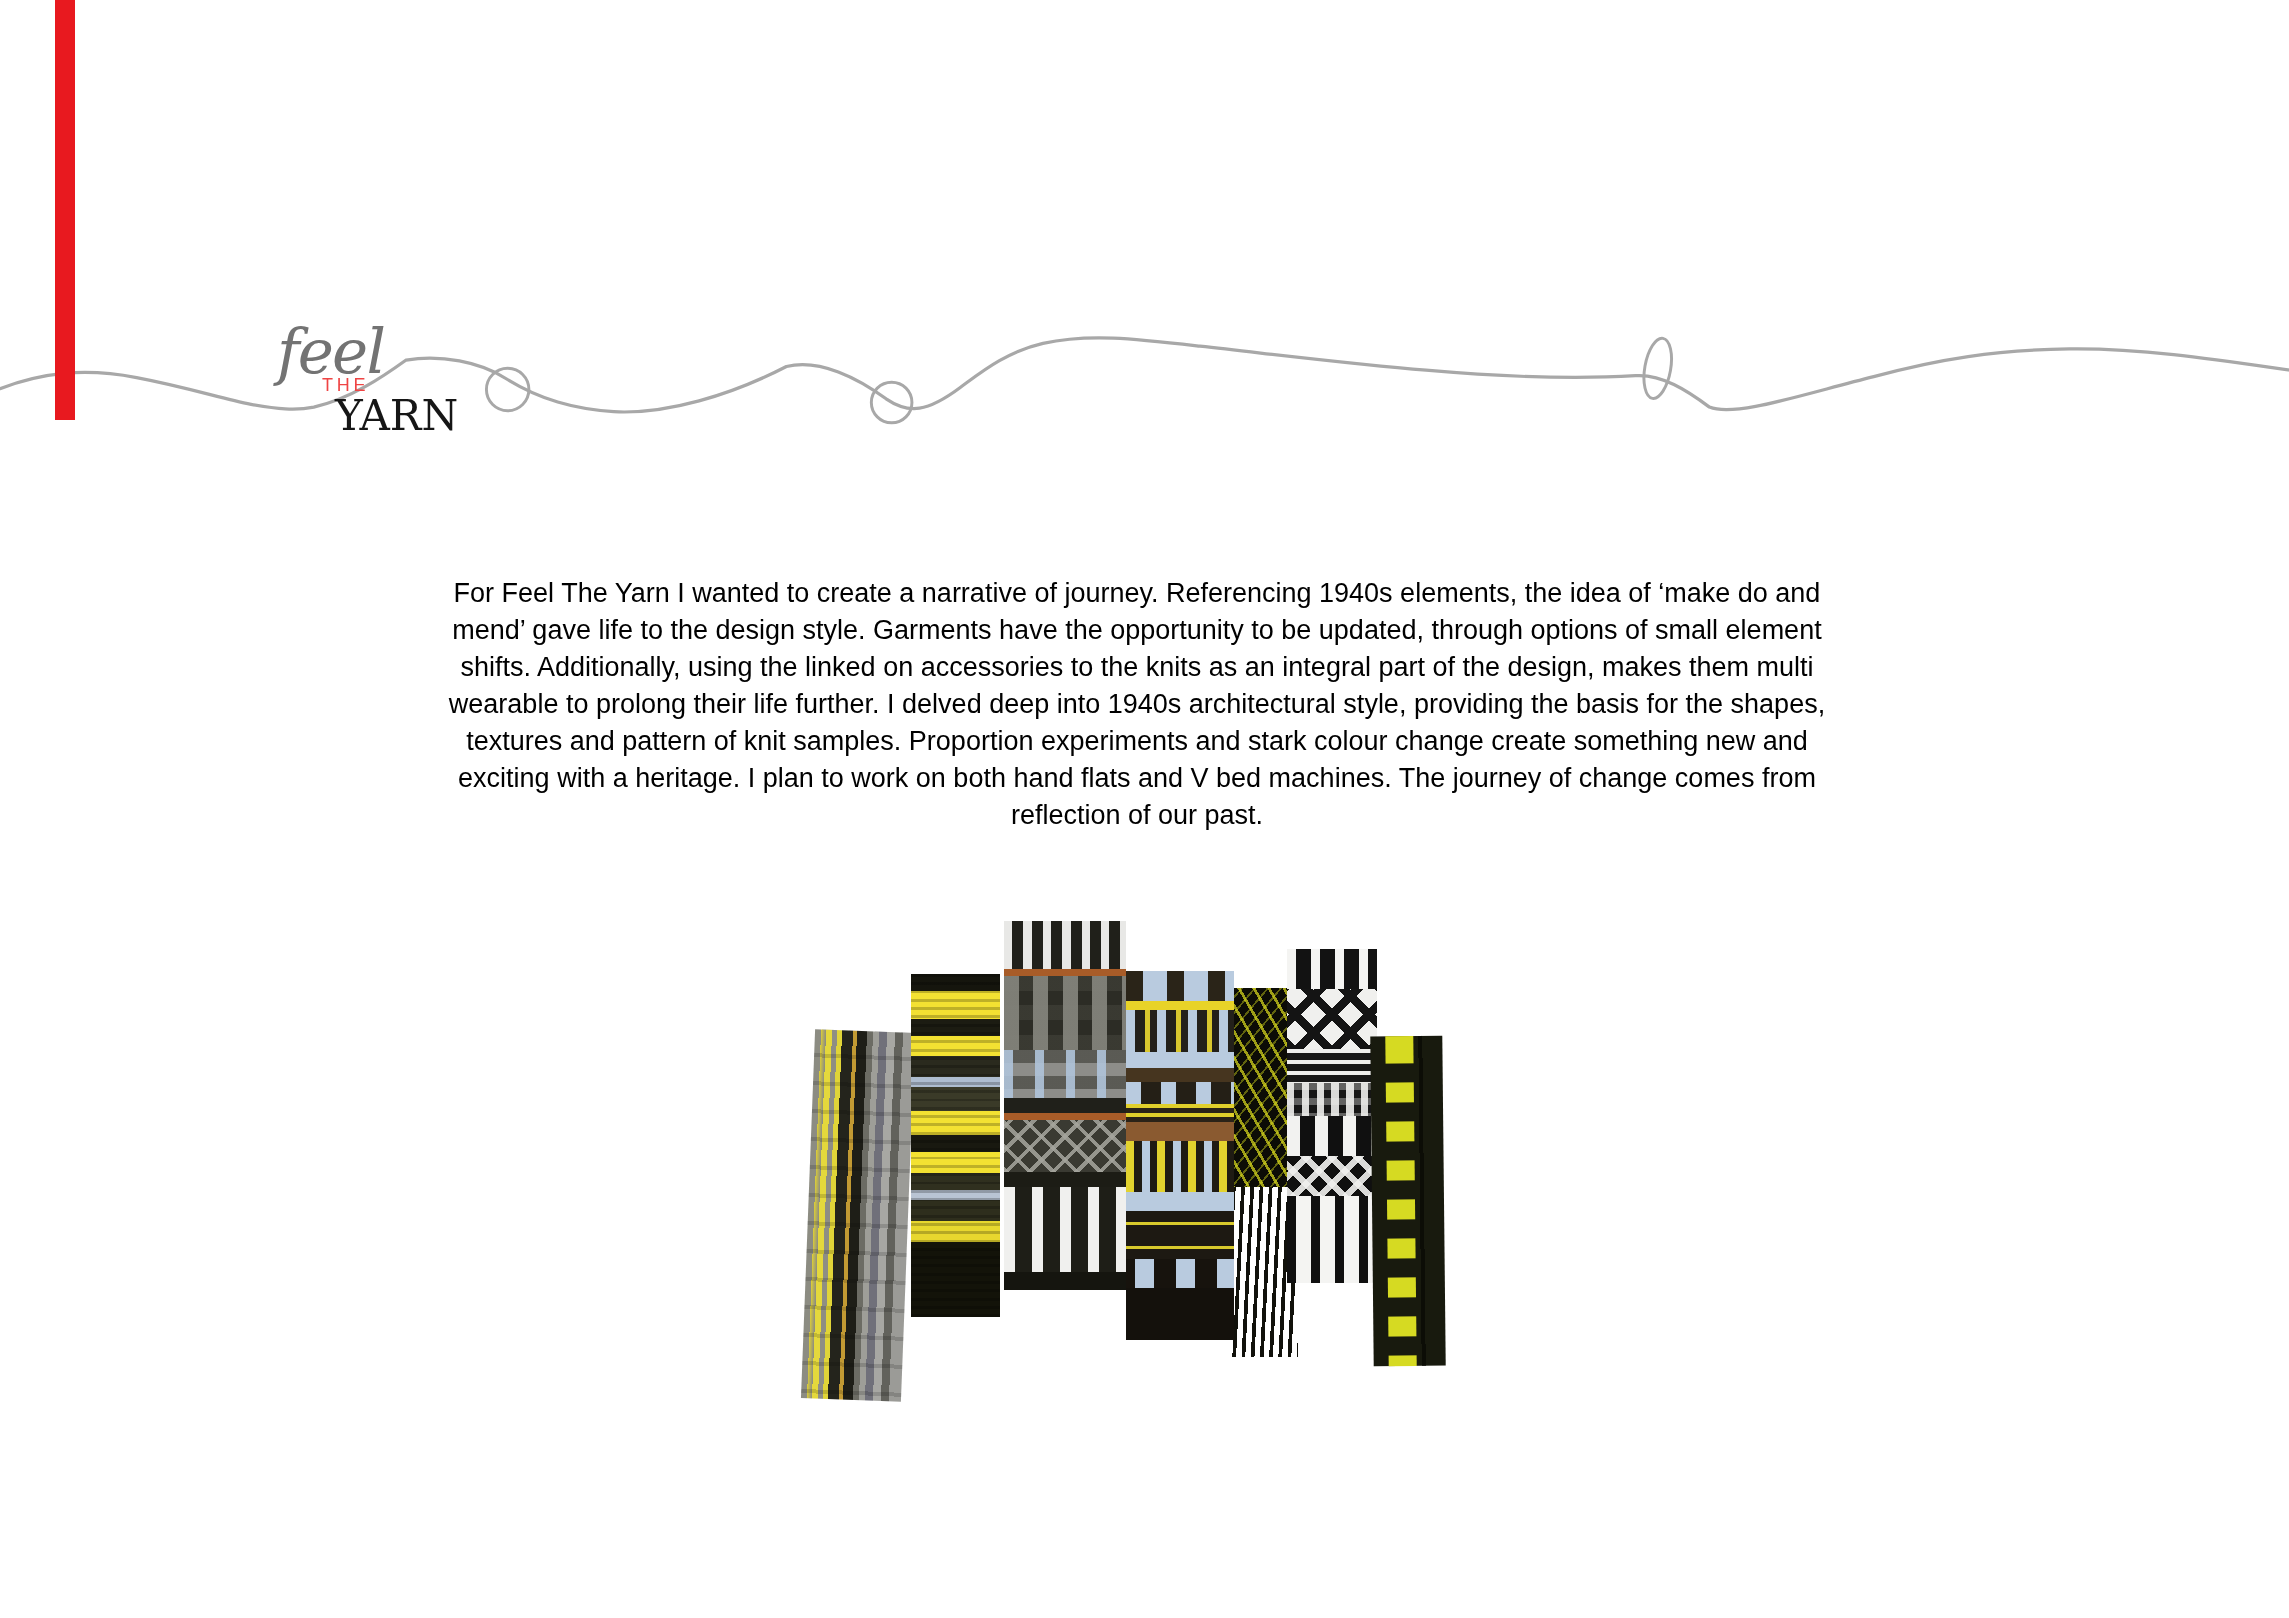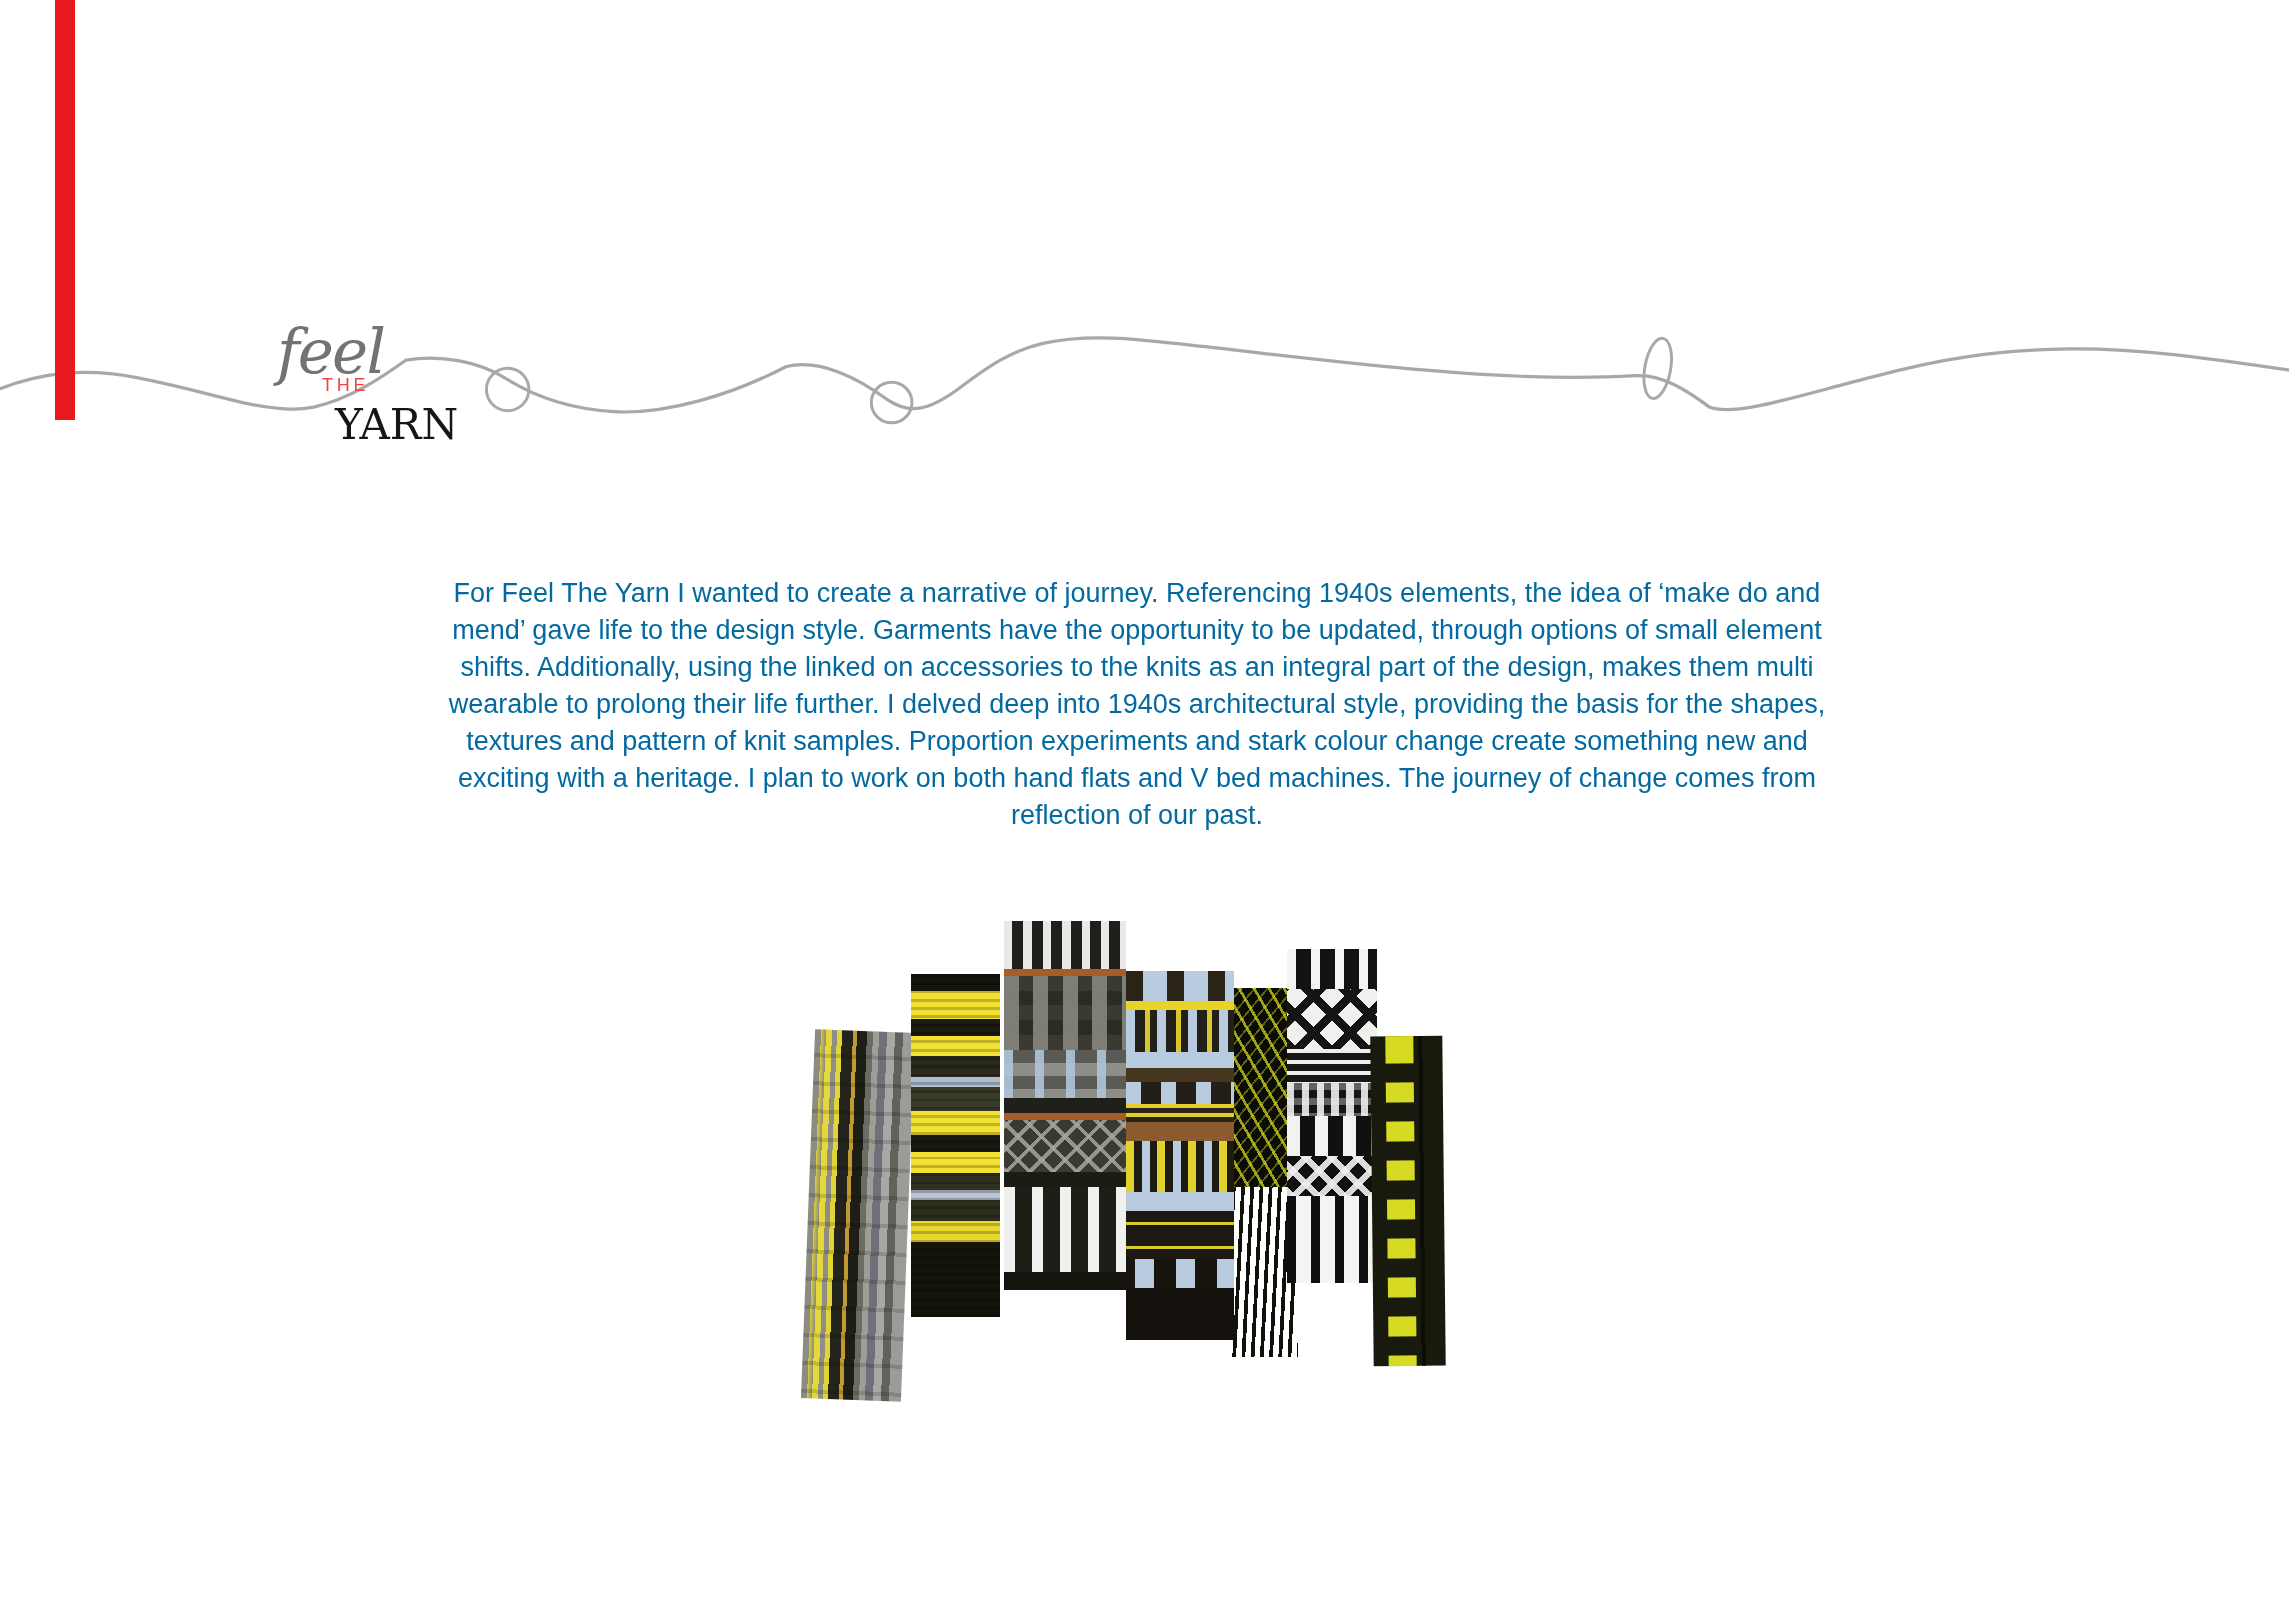--- a/index.html
+++ b/index.html
@@ -12,25 +12,25 @@
   #ribbon{left:55px;top:0;width:20px;height:420px;background:#e8191f;z-index:6;}
 
   
   #yarn-line{left:0;top:0;width:2290px;height:517px;z-index:1;}
 
   
   #logo-script{left:277px;top:321px;font-family:"DejaVu Serif",serif;font-style:italic;
       font-size:61px;color:#737373;letter-spacing:-1.8px;z-index:3;line-height:1;}
   #logo-the{left:322px;top:376px;font-size:18px;letter-spacing:3.7px;color:#ef4444;z-index:3;line-height:1;}
   #logo-yarn{left:335px;top:395px;font-family:"DejaVu Serif",serif;font-size:42px;color:#161616;
-      letter-spacing:0px;z-index:3;line-height:1;margin-top:9px;}
+      letter-spacing:0px;z-index:3;line-height:1;}
 
   
   #statement{left:445px;top:548px;width:1384px;text-align:center;font-size:27px;line-height:37px;
-      color:#0369a1;z-index:2;}
+      color:#000000;z-index:2;}
 
   
   .sw{position:absolute;z-index:2;}
   .band{position:absolute;left:0;width:100%;}
 
   #sw1{left:808px;top:1031px;width:100px;height:369px;transform:rotate(2.2deg);z-index:2;
     background-image:
       repeating-linear-gradient(180deg, rgba(0,0,0,0) 0 24px, rgba(0,0,0,.15) 24px 28px),
       linear-gradient(90deg,
         #8c8c82 0%,#8c8c82 6%,#d9cc3a 6%,#8c8c82 11%,#e4d83c 11%,#e4d83c 17%,

